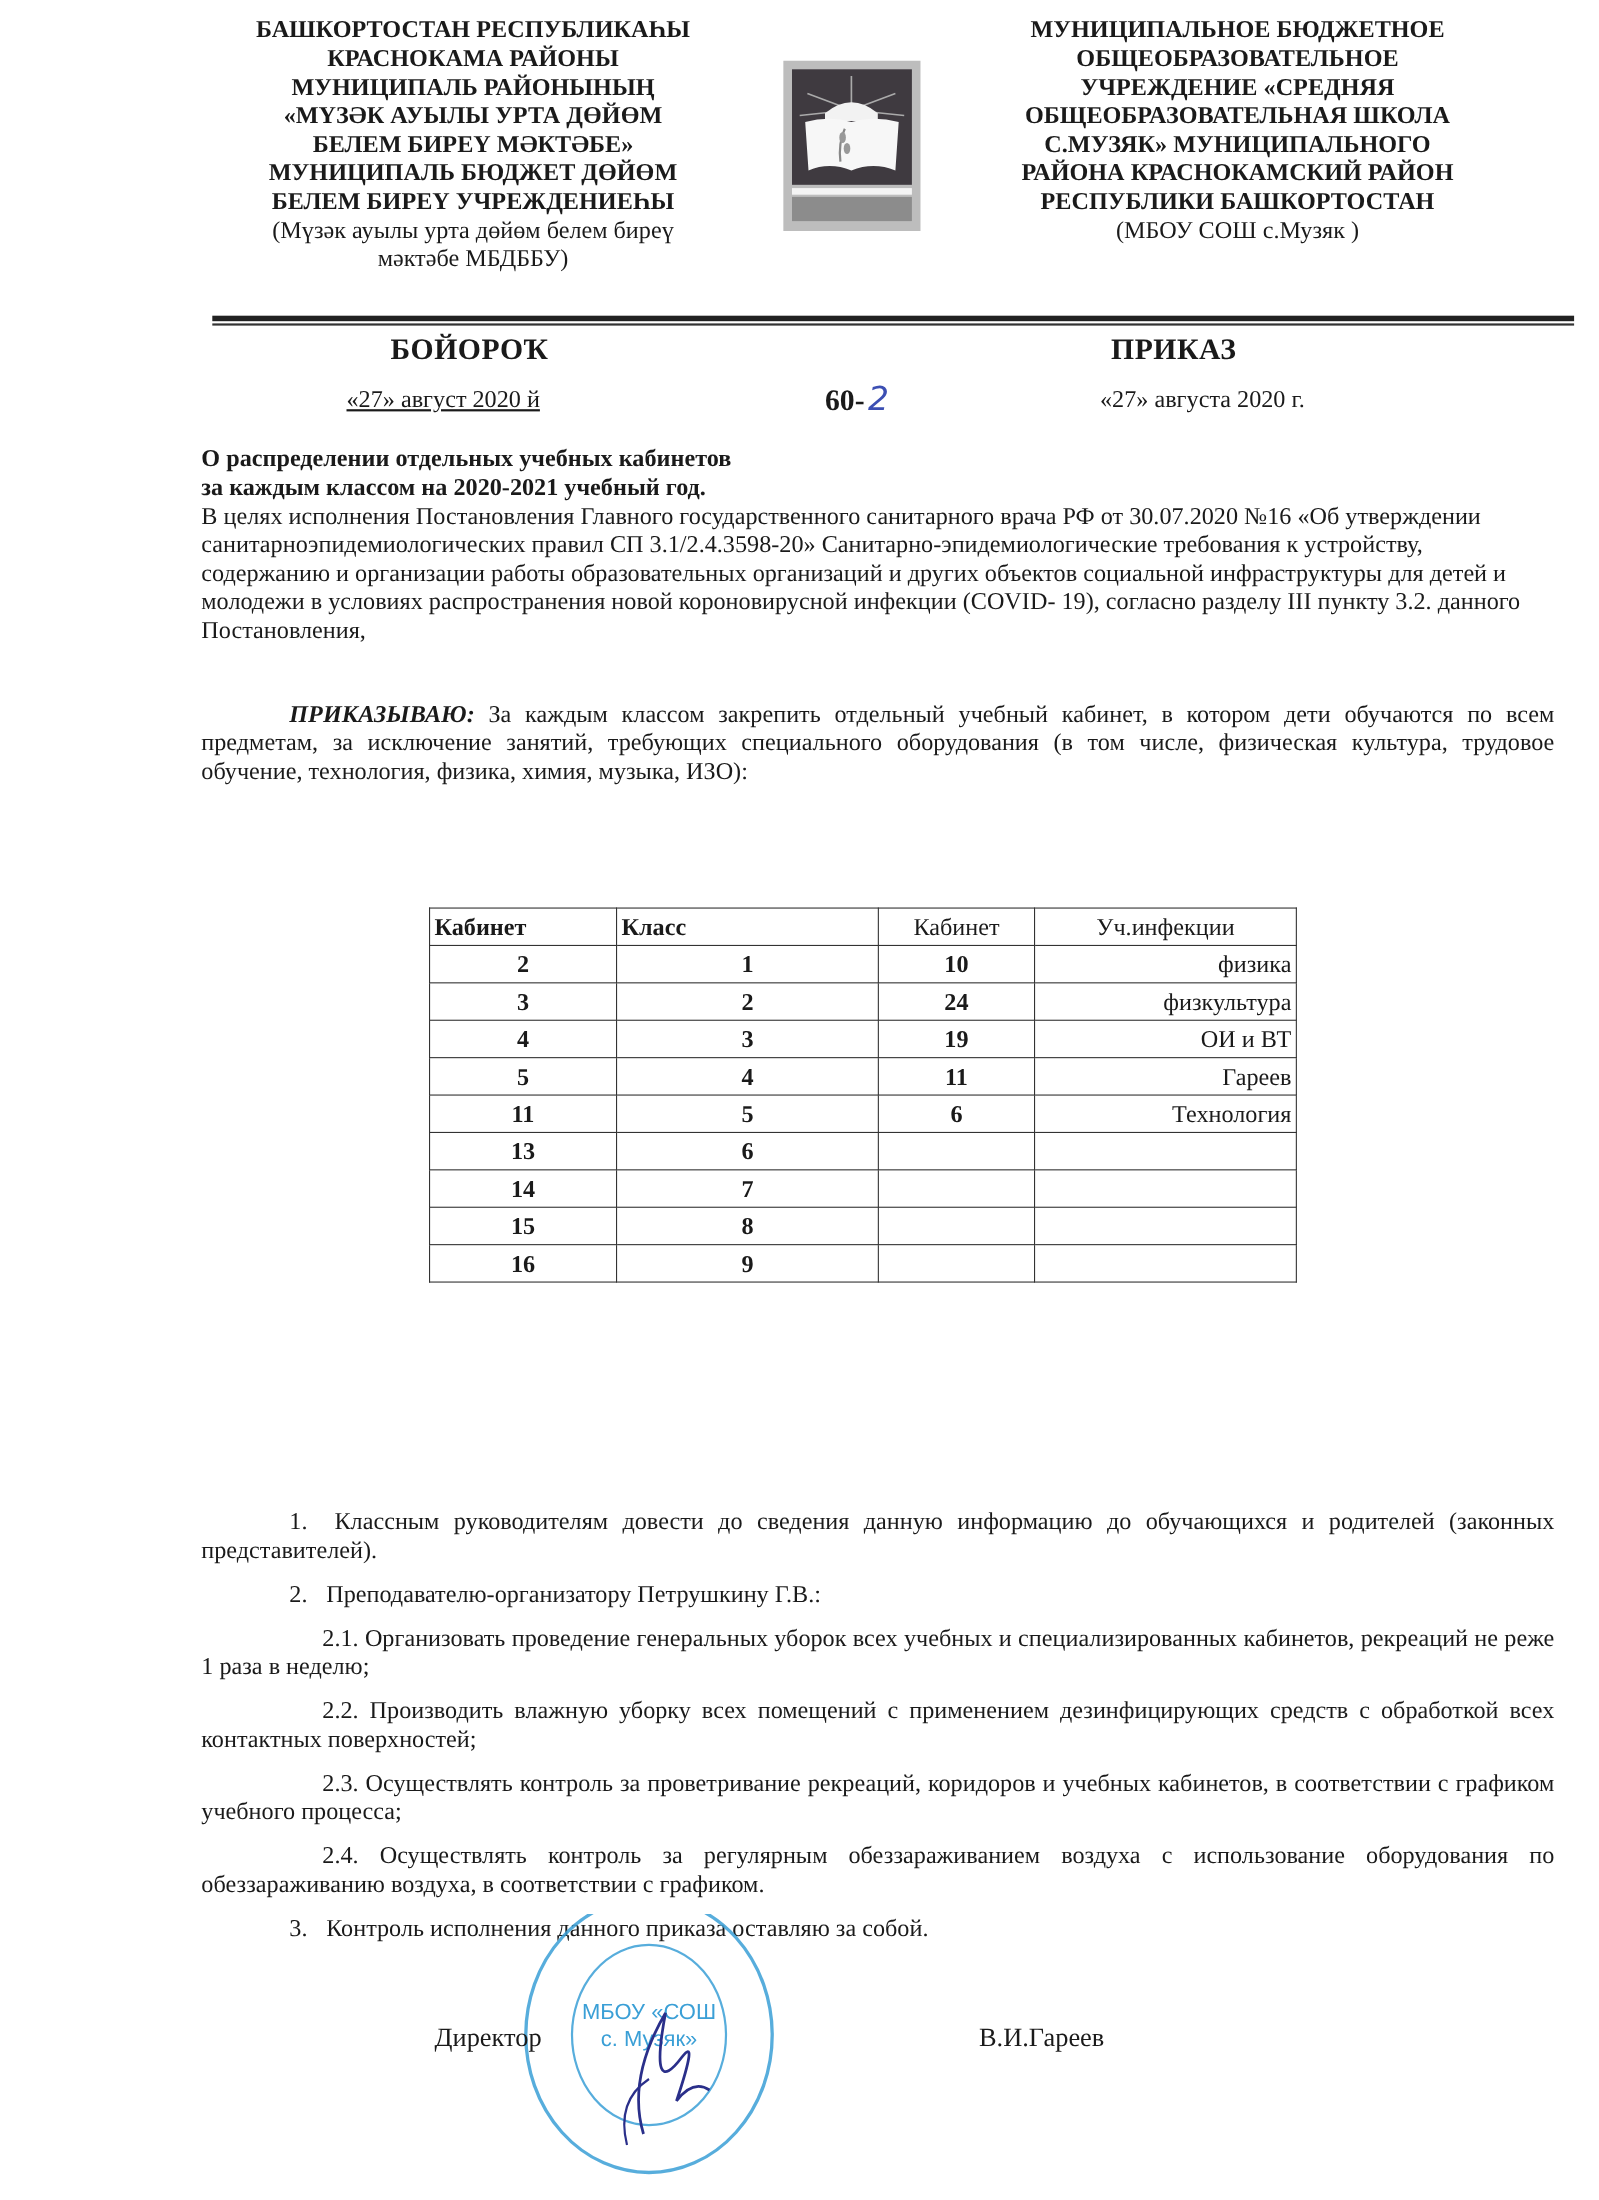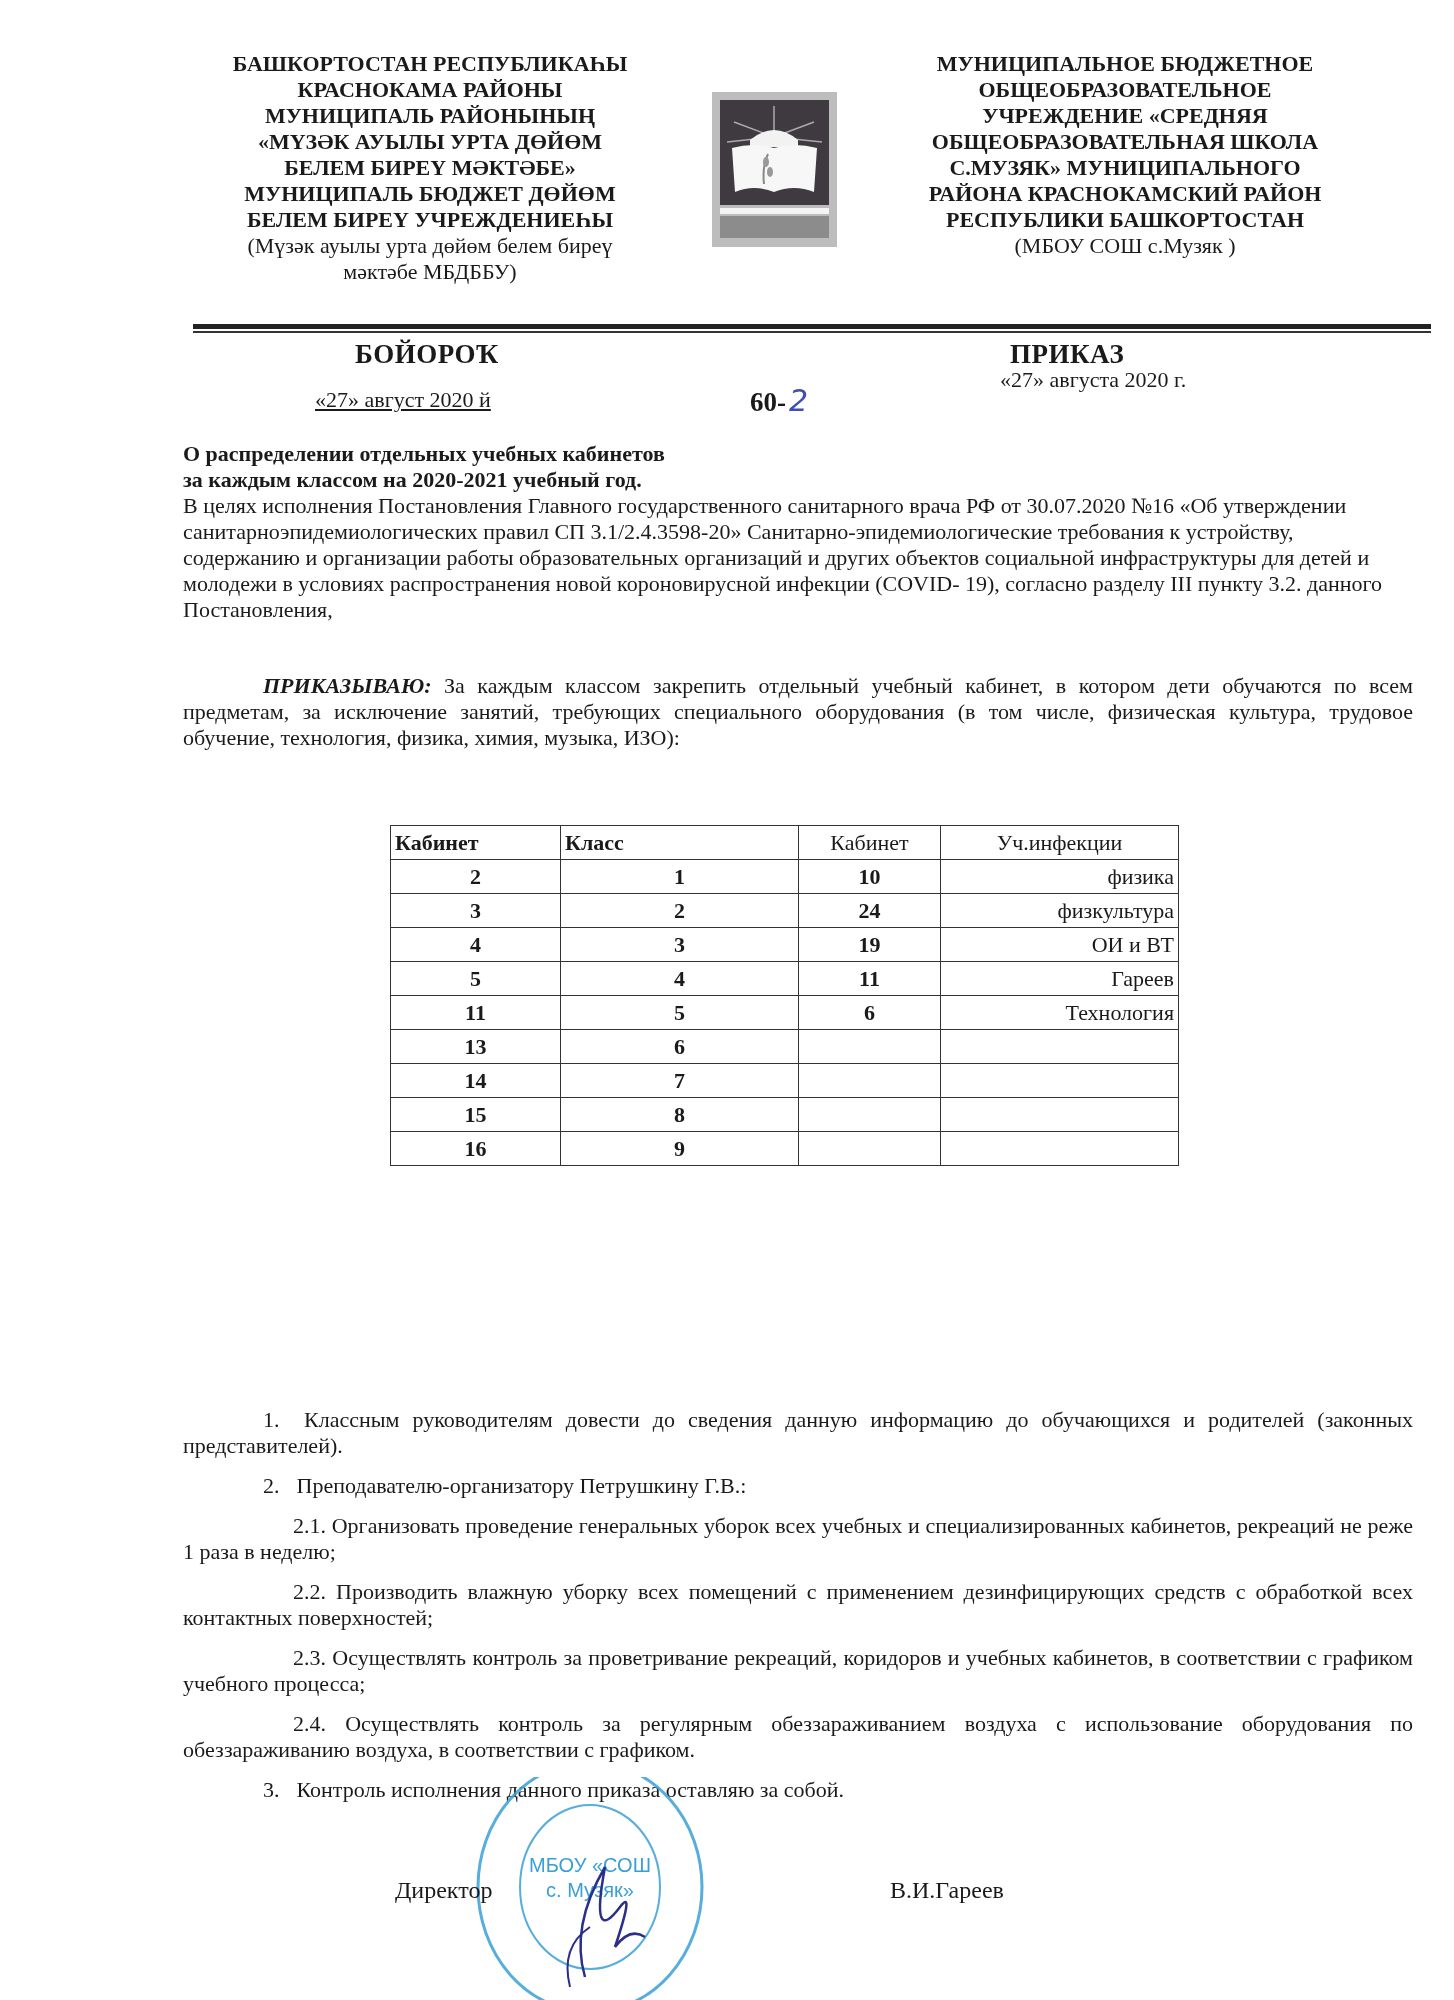--- a/index.html
+++ b/index.html
@@ -1,33 +1,33 @@
 <!DOCTYPE html>
 <html><head>
 <meta charset="utf-8">
 <style>
   html, body { margin: 0; padding: 0; background: #ffffff; }
   body {
     width: 1454px; height: 2000px; position: relative; overflow: hidden;
     font-family: "Liberation Serif", "DejaVu Serif", serif; color: #1a1a1a;
   }
-  .abs { position: absolute; margin-top: 37px; }
+  .abs { position: absolute; }
   .hdr-block { text-align: center; font-weight: bold; font-size: 22px; line-height: 26px; }
   .hdr-block .plain { font-weight: normal; }
   #hdr-left { left: 185px; top: 14px; width: 490px; }
   #hdr-right { left: 890px; top: 14px; width: 470px; }
   #emblem { left: 712px; top: 55px; width: 125px; height: 155px; }
   #rule-thick { left: 193px; top: 287px; width: 1238px; height: 5px; background: #222; }
   #rule-thin { left: 193px; top: 294px; width: 1238px; height: 2px; background: #333; }
   .title-word { font-weight: bold; font-size: 27px; letter-spacing: 0.5px; }
   #title-left { left: 355px; top: 302px; }
   #title-right { left: 1010px; top: 302px; }
   .date { font-size: 22px; }
   #date-left { left: 315px; top: 350px; text-decoration: underline; }
-  #date-right { left: 1000px; top: 330px; }
+  #date-right { left: 1000px; top: 350px; }
   #order-no { left: 750px; top: 346px; font-size: 27px; font-weight: bold; }
   #order-no .hand { font-family: "DejaVu Sans", sans-serif; font-weight: normal; color: #3c4fb3; font-style: italic; font-size: 30px; margin-left: 3px; }
   #subject { left: 183px; top: 404px; font-weight: bold; font-size: 22px; line-height: 26px; }
   .para { font-size: 22px; line-height: 26px; }
   #preamble { left: 183px; top: 456px; width: 1230px; }
   #order-para { left: 183px; top: 636px; width: 1230px; text-align: justify; }
   #order-para .lead { font-weight: bold; padding-left: 80px; font-style: italic; }
   table#cab-table {
     position: absolute; left: 390px; top: 825px; border-collapse: collapse;
     font-size: 22px;

